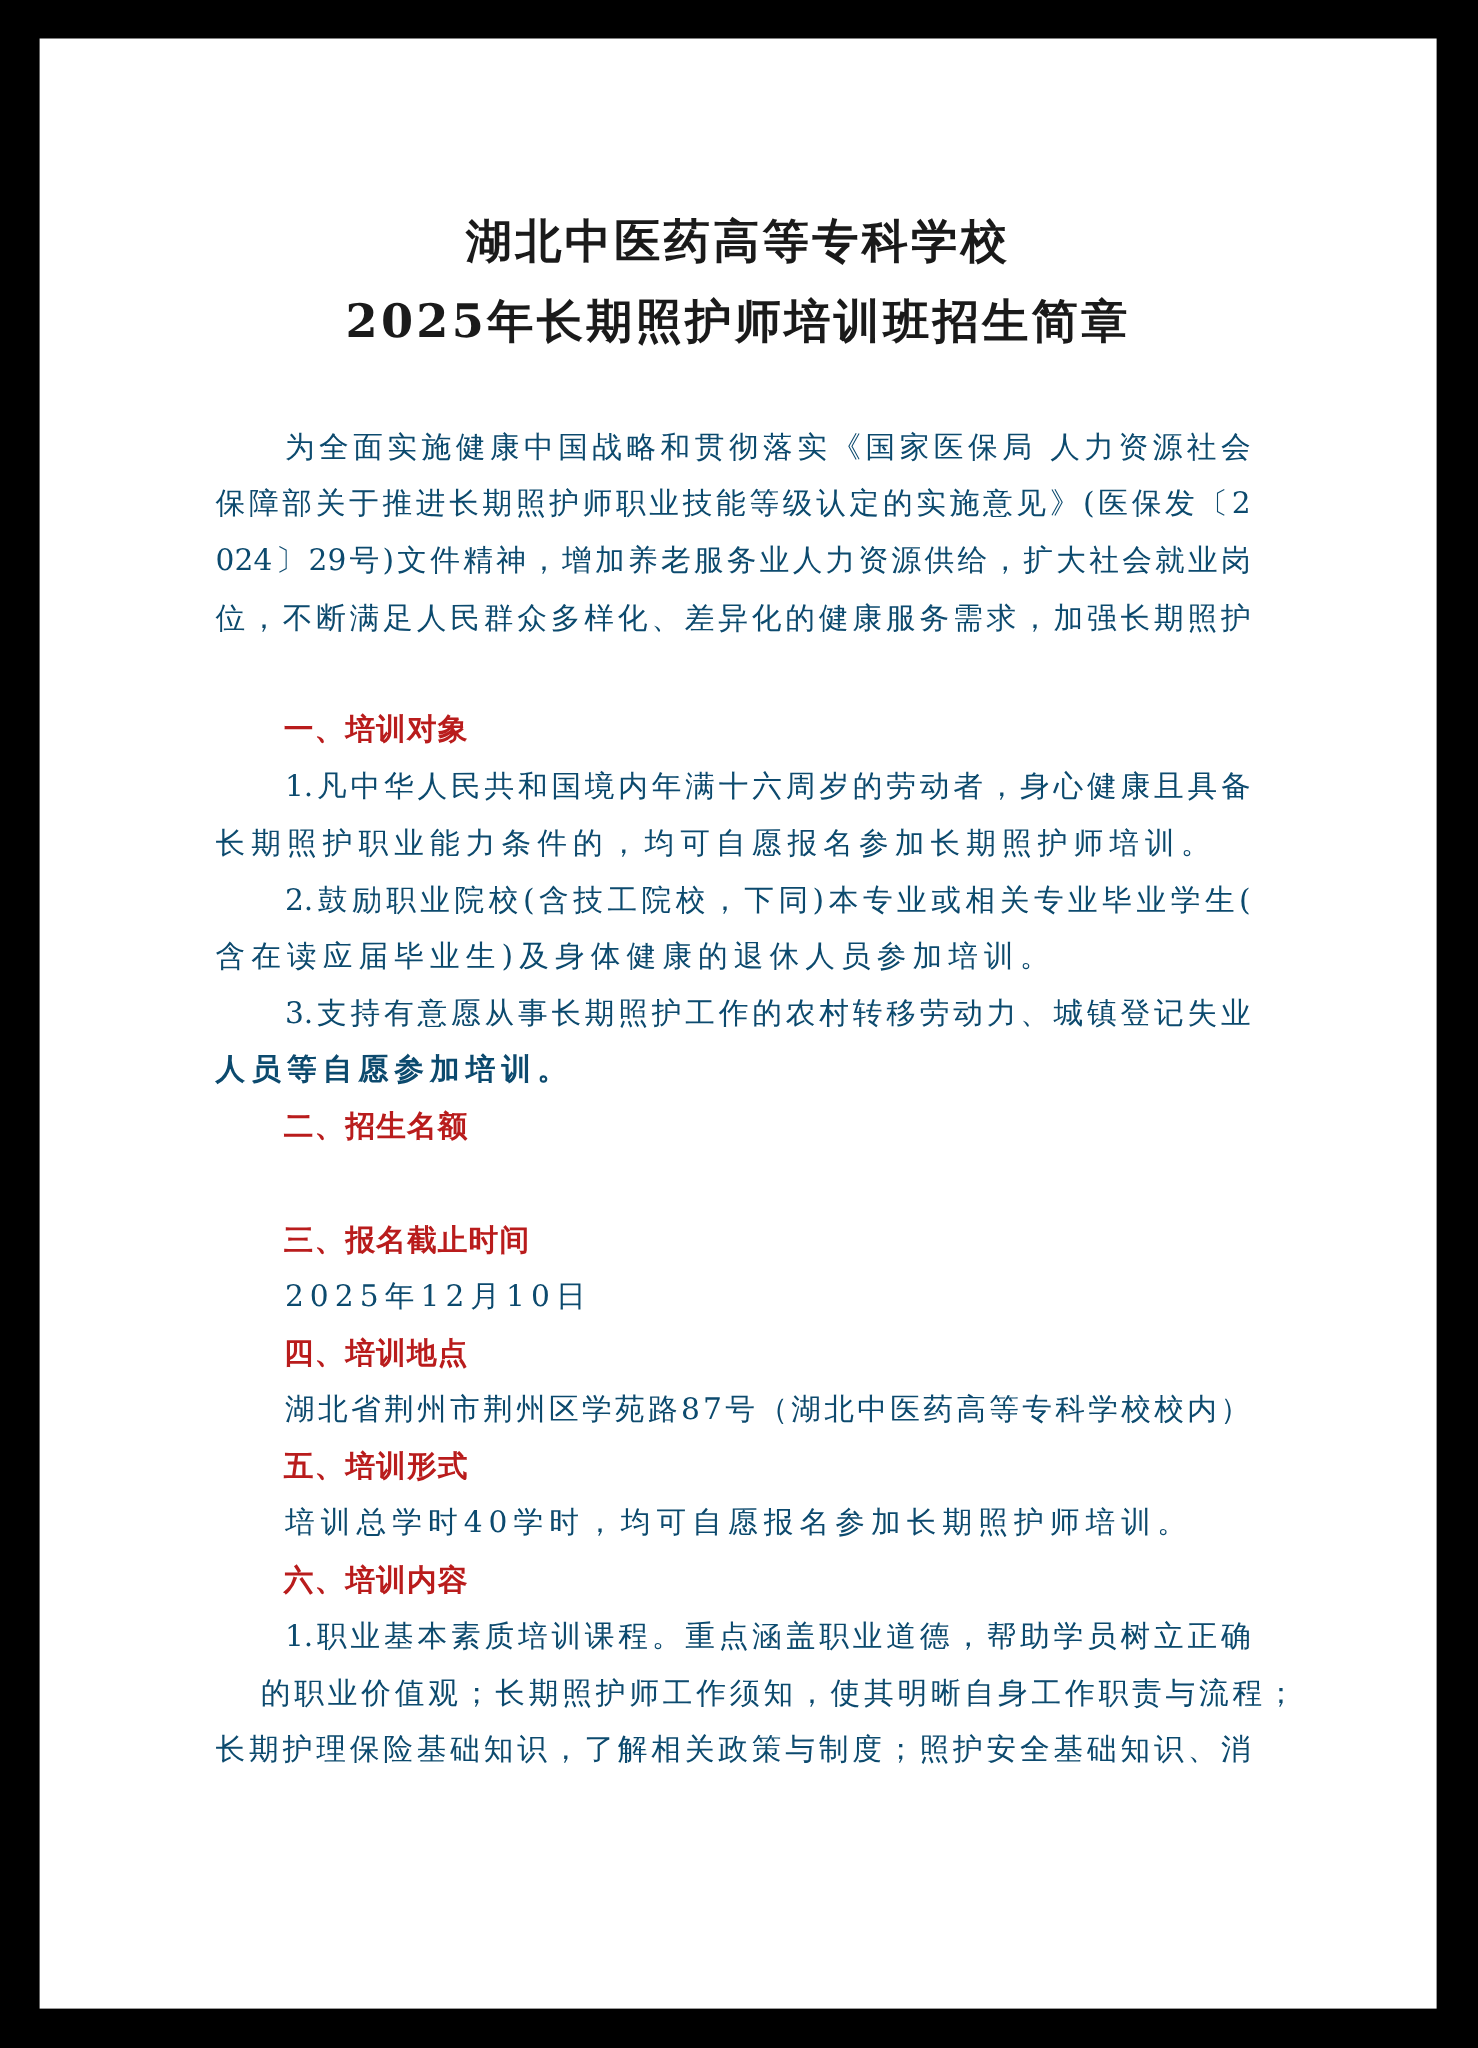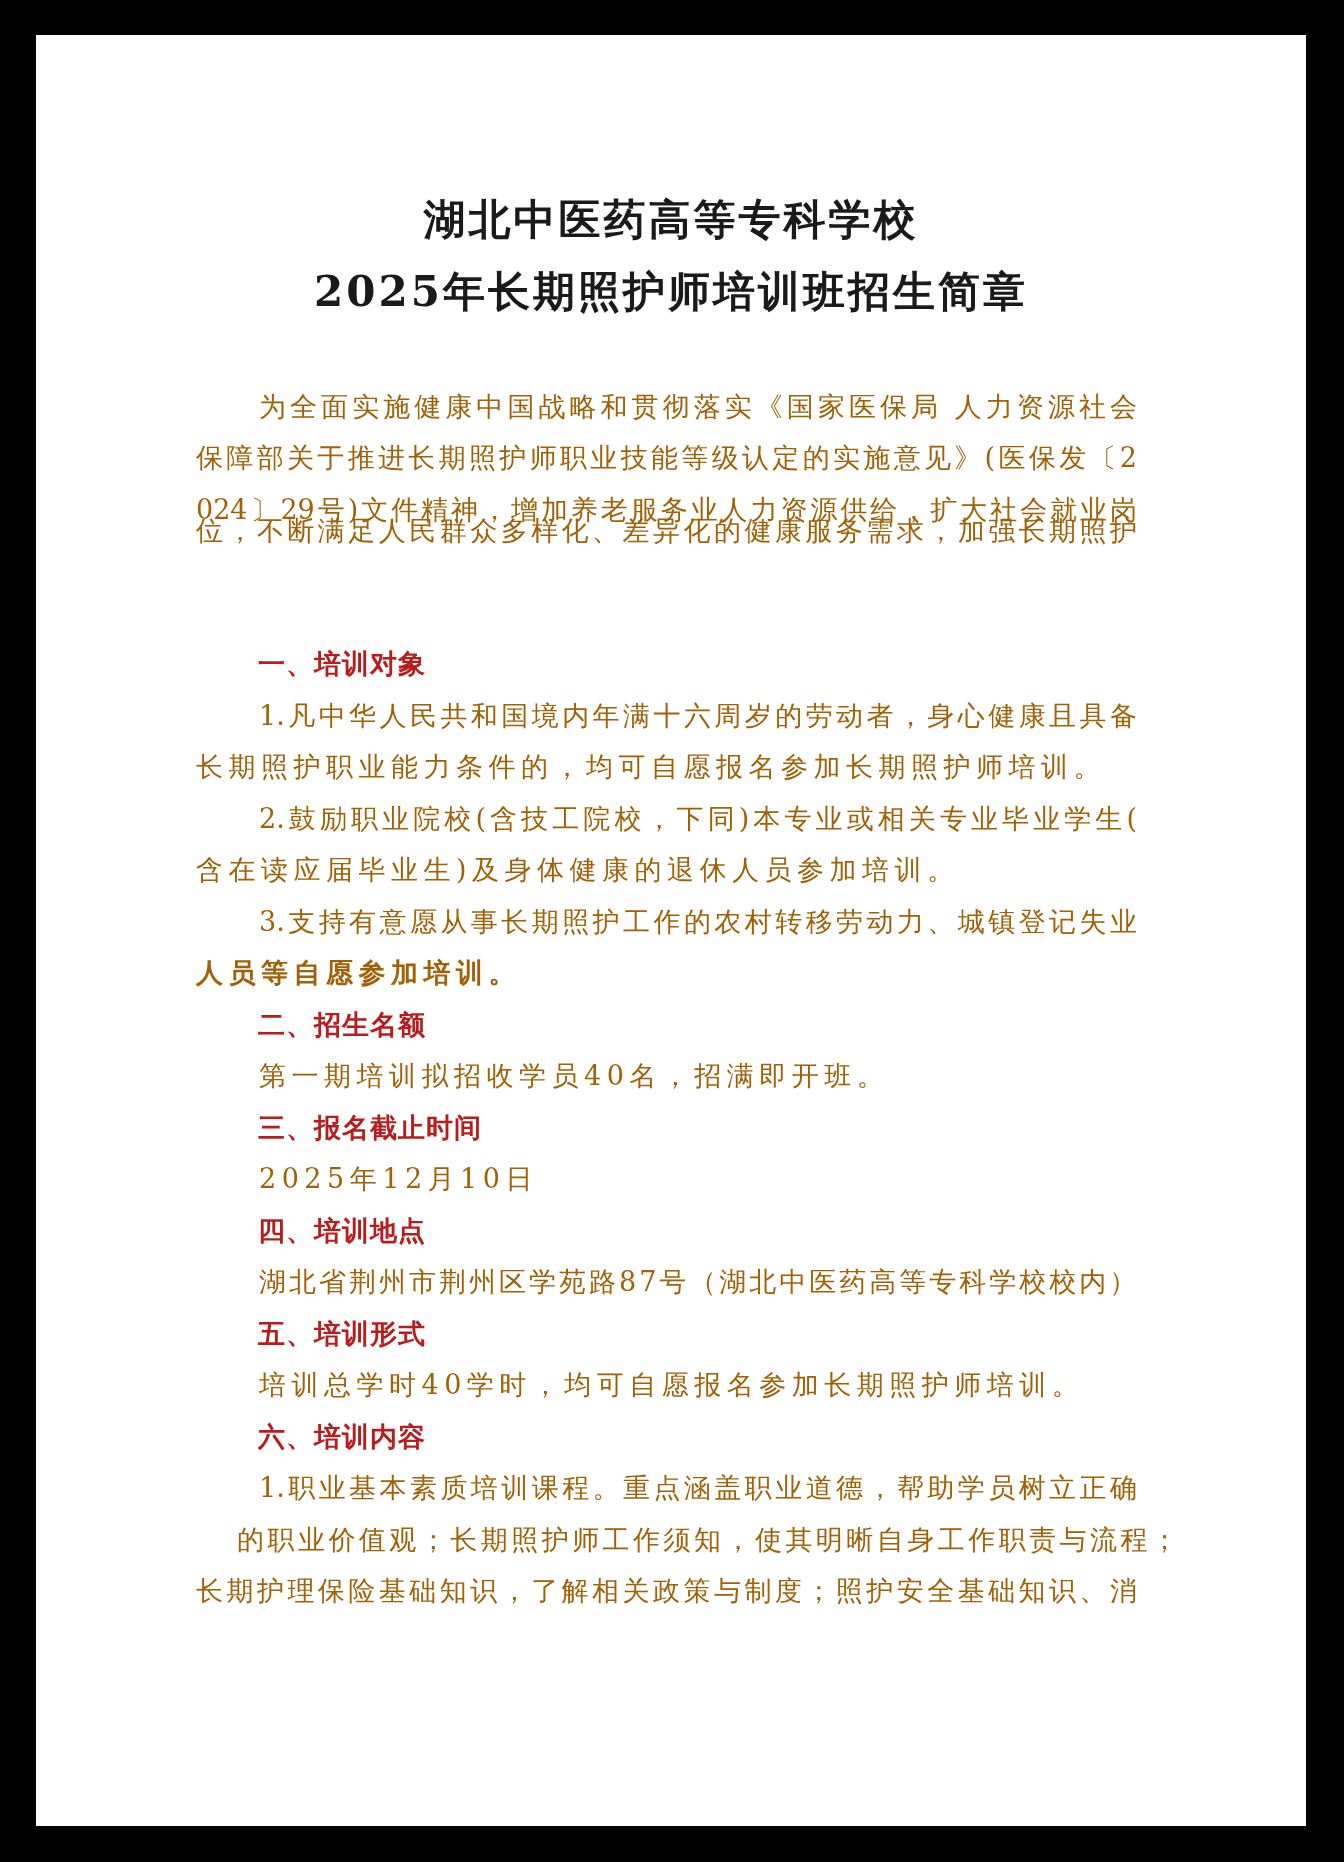--- a/index.html
+++ b/index.html
@@ -33,21 +33,21 @@
     white-space: nowrap;
   }
   .line {
     position: absolute;
     left: 160px;
     width: 941px;
     height: 40px;
     line-height: 40px;
     font-family: "DejaVu Serif", "Liberation Serif", serif;
     font-size: 27px;
-    color: #a16207;
+    color: #0c4a6e;
     white-space: nowrap;
     text-align: justify;
     text-align-last: justify;
   }
   .line.last { text-align-last: left; letter-spacing: 5.5px; }
   .line.indent { left: 223px; width: 878px; }
   .heading {
     position: absolute;
     left: 222px;
     height: 40px;
@@ -64,32 +64,31 @@
 <body>
 
 <div class="page">
 
   <div class="title" style="top:160px;text-align:center;">湖北中医药高等专科学校</div>
   <div class="title" style="top:232px;">2025年长期照护师培训班招生简章</div>
 
   <div class="line indent" style="top:352px;">为全面实施健康中国战略和贯彻落实《国家医保局 人力资源社会</div>
   <div class="line" style="top:403px;">保障部关于推进长期照护师职业技能等级认定的实施意见》(医保发〔2</div>
   <div class="line" style="top:455px;">024〕29号)文件精神，增加养老服务业人力资源供给，扩大社会就业岗</div>
-  <div class="line" style="top:476px;">位，不断满足人民群众多样化、差异化的健康服务需求，加强长期照护</div>
+  <div class="line" style="top:508px;">位，不断满足人民群众多样化、差异化的健康服务需求，加强长期照护</div>
 
   <div class="heading" style="top:609px;">一、培训对象</div>
   <div class="line indent" style="top:661px;">1.凡中华人民共和国境内年满十六周岁的劳动者，身心健康且具备</div>
   <div class="line last" style="top:712px;">长期照护职业能力条件的，均可自愿报名参加长期照护师培训。</div>
   <div class="line indent" style="top:764px;">2.鼓励职业院校(含技工院校，下同)本专业或相关专业毕业学生(</div>
   <div class="line last" style="top:815px;">含在读应届毕业生)及身体健康的退休人员参加培训。</div>
   <div class="line indent" style="top:867px;">3.支持有意愿从事长期照护工作的农村转移劳动力、城镇登记失业</div>
   <div class="line last" style="top:918px;font-weight:bold;">人员等自愿参加培训。</div>
 
   <div class="heading" style="top:970px;">二、招生名额</div>
-  <div class="line indent last" style="top:1021px;">第一期培训拟招收学员40名，招满即开班。</div>
 
   <div class="heading" style="top:1073px;">三、报名截止时间</div>
   <div class="line indent last" style="top:1124px;">2025年12月10日</div>
 
   <div class="heading" style="top:1176px;">四、培训地点</div>
   <div class="line indent last" style="top:1227px; letter-spacing:3px;">湖北省荆州市荆州区学苑路87号（湖北中医药高等专科学校校内）</div>
 
   <div class="heading" style="top:1279px;">五、培训形式</div>
   <div class="line indent last" style="top:1330px;">培训总学时40学时，均可自愿报名参加长期照护师培训。</div>
 

